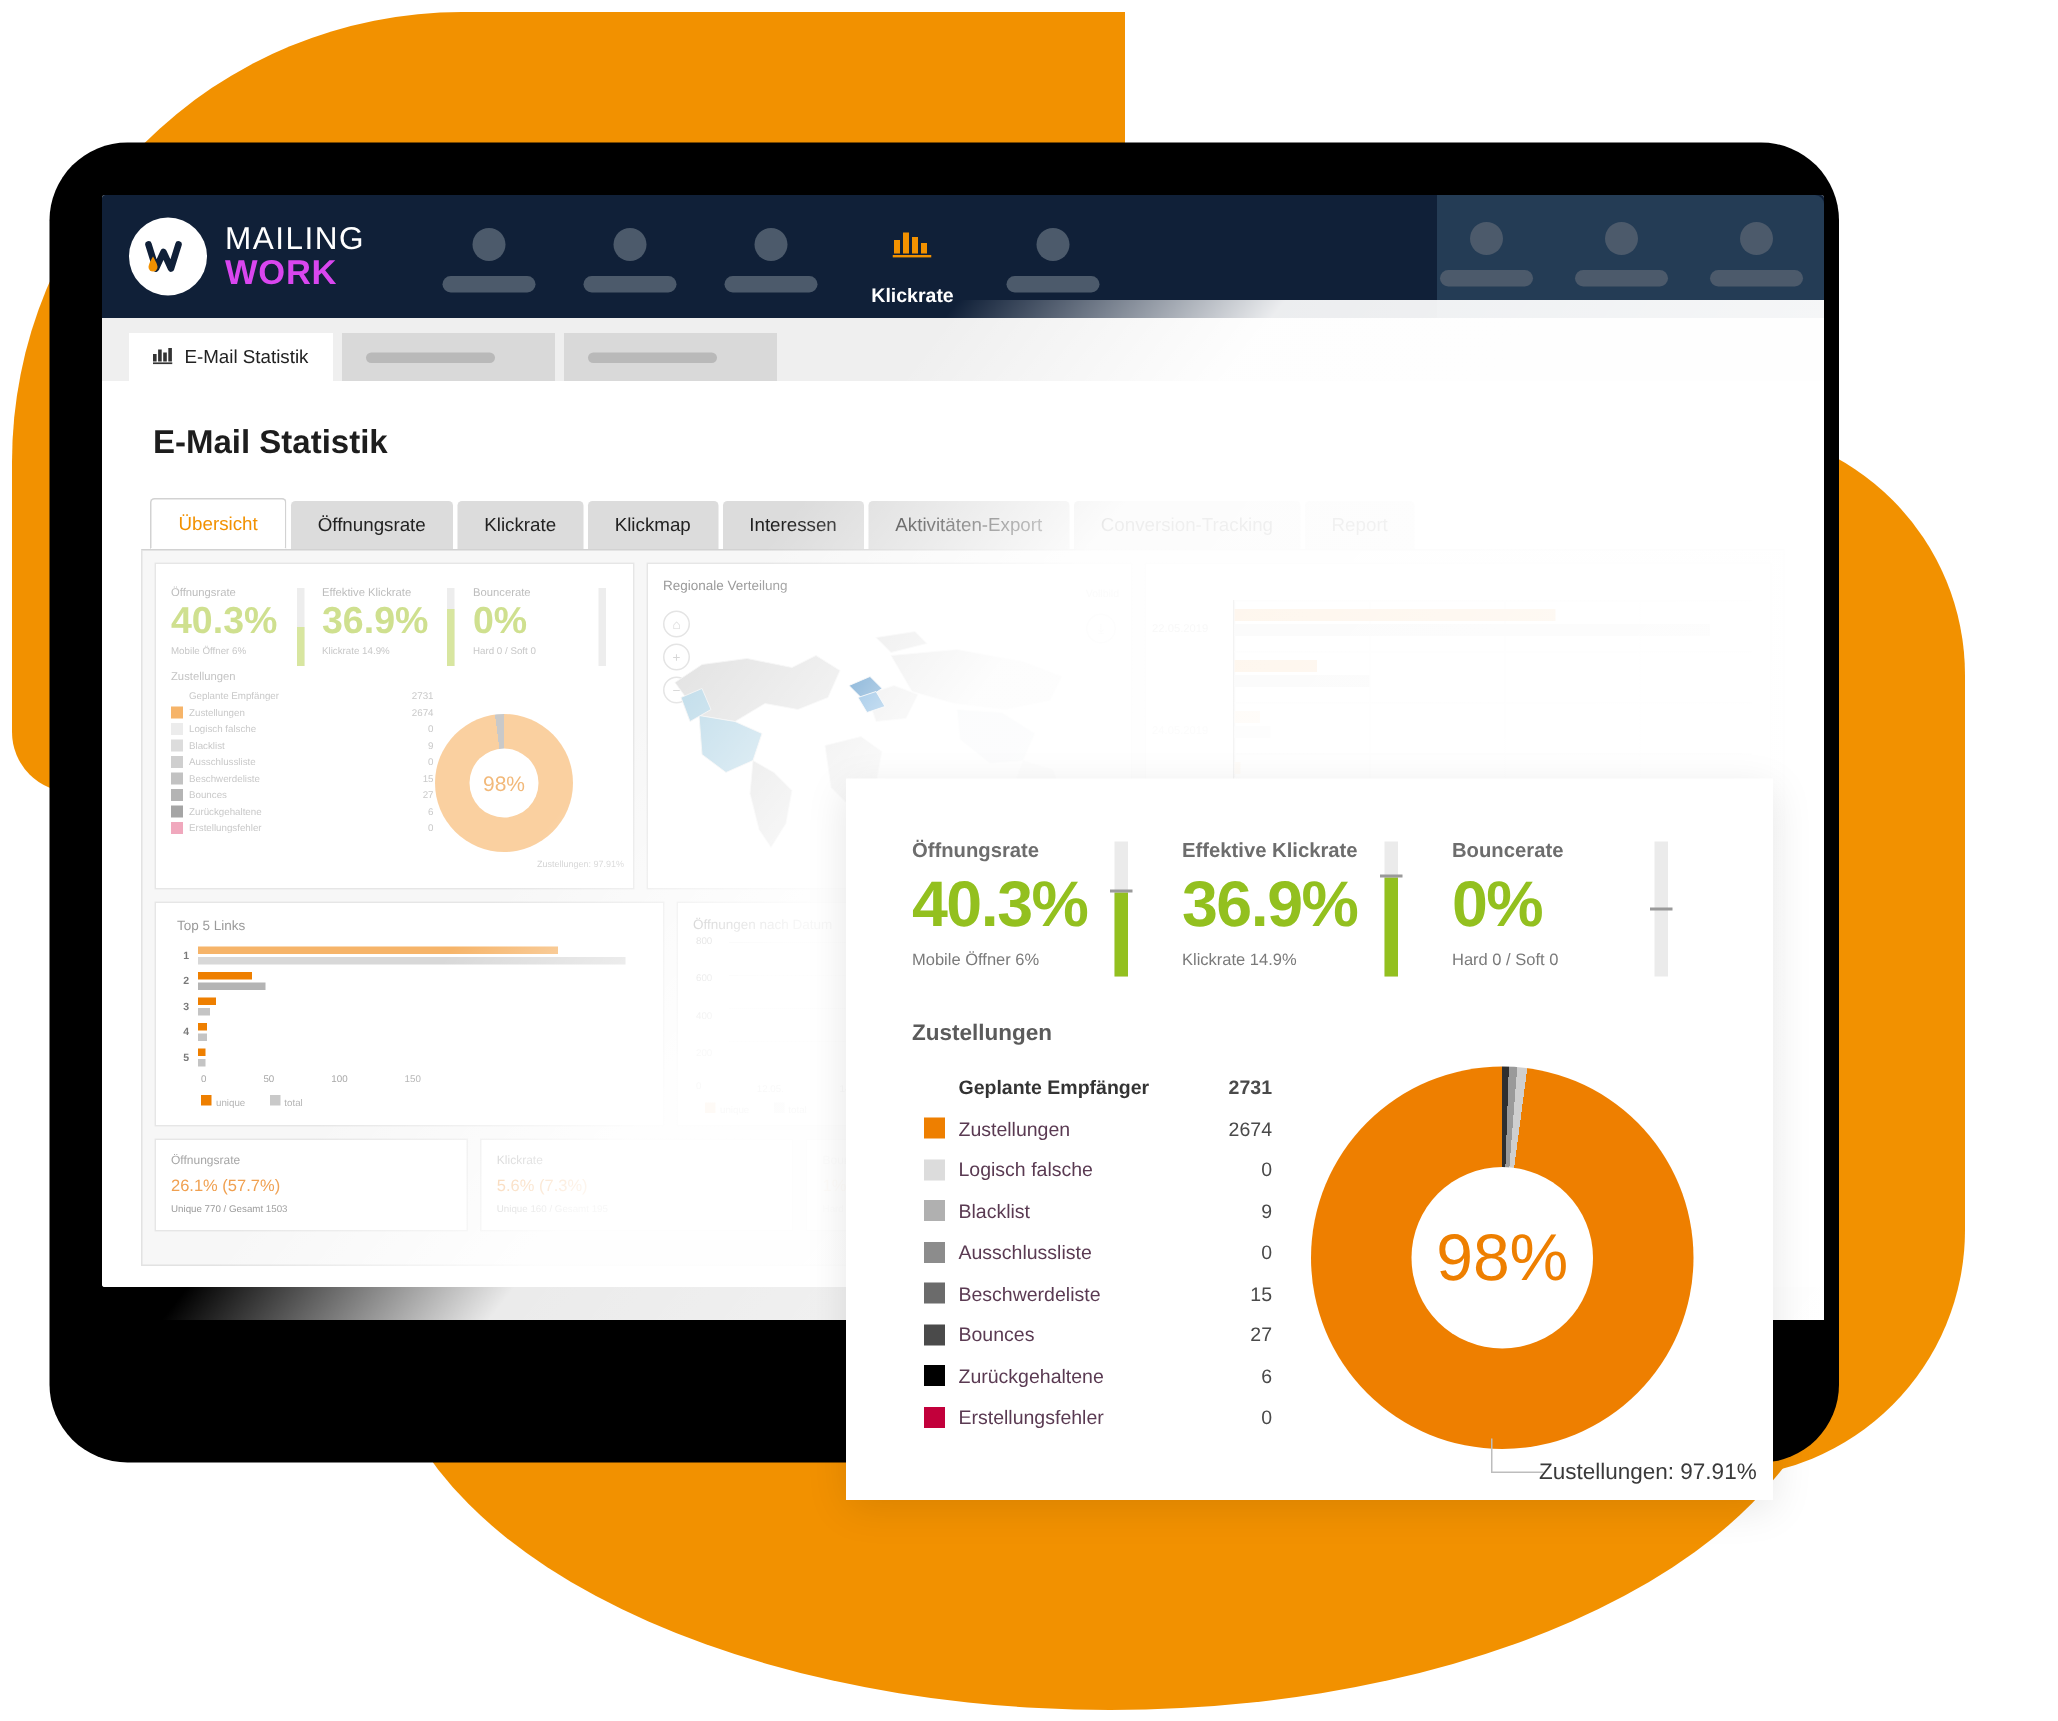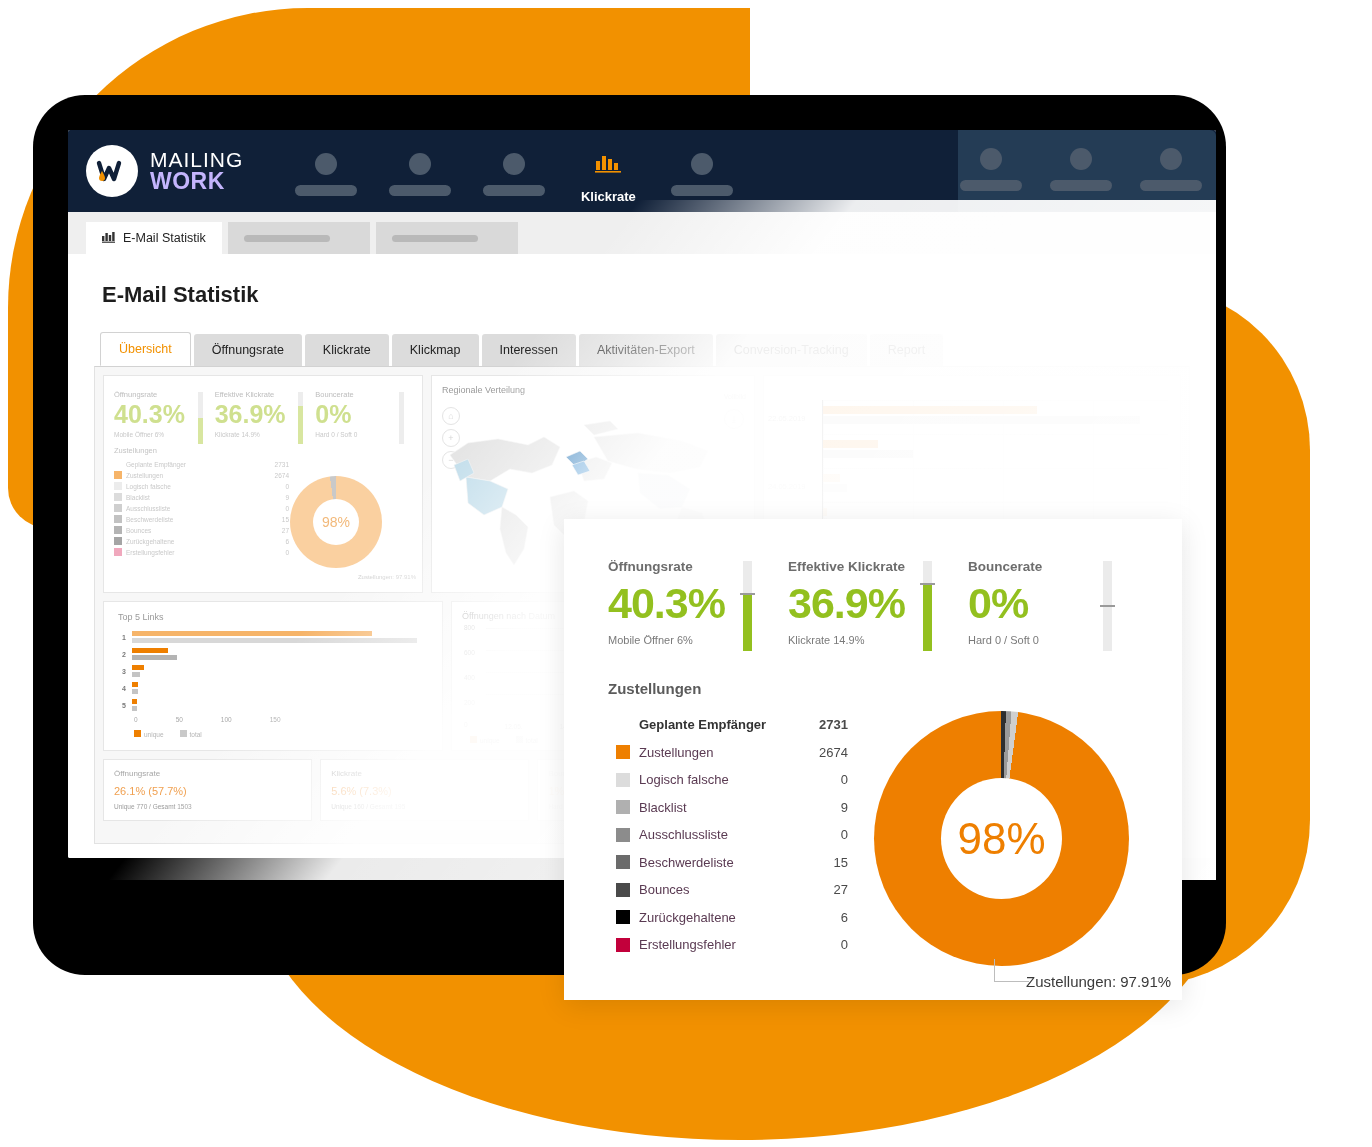--- a/index.html
+++ b/index.html
@@ -26,21 +26,21 @@
      background:#ffffff;overflow:hidden;border-radius:2px;}
 
   .topnav{position:relative;height:82px;background:#102038;display:flex;align-items:center;}
   .topnav .right-zone{position:absolute;right:0;top:0;bottom:0;width:258px;background:#243c55;
      border-top-right-radius:6px;}
   .logo{display:flex;align-items:center;margin-left:18px;}
   .logo-circle{width:52px;height:52px;border-radius:50%;background:#ffffff;position:relative;
      display:flex;align-items:center;justify-content:center;}
   .logo-text{margin-left:12px;line-height:1.0;}
   .logo-text .l1{color:#ffffff;font-size:21px;letter-spacing:1px;font-weight:400;}
-  .logo-text .l2{color:#c4b5fd;font-size:23px;letter-spacing:.5px;font-weight:bold;}
+  .logo-text .l2{color:#d946ef;font-size:23px;letter-spacing:.5px;font-weight:bold;}
 
   .nav-items{display:flex;align-items:flex-start;margin-left:52px;gap:32px;padding-top:14px;}
   .nav-item{width:62px;display:flex;flex-direction:column;align-items:center;gap:10px;}
   .nav-dot{width:22px;height:22px;border-radius:50%;background:#4c5a6b;}
   .nav-bar{width:62px;height:11px;border-radius:6px;background:#4c5a6b;}
   .nav-item.active .nav-label{color:#ffffff;font-size:13px;font-weight:bold;}
   .stat-icon{display:block;}
   .right-items{position:absolute;right:14px;top:0;height:82px;display:flex;align-items:flex-start;
      gap:28px;padding-top:18px;}
 

